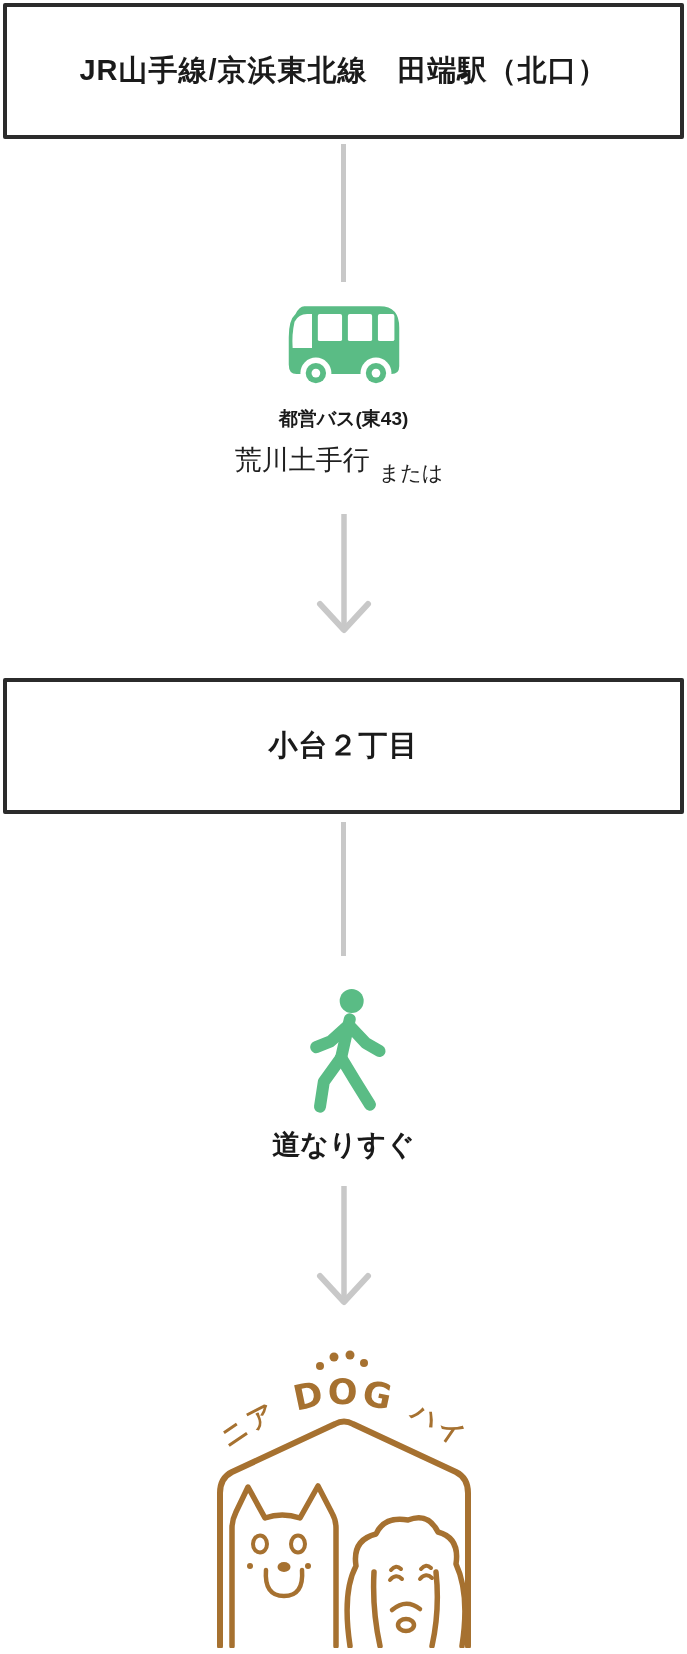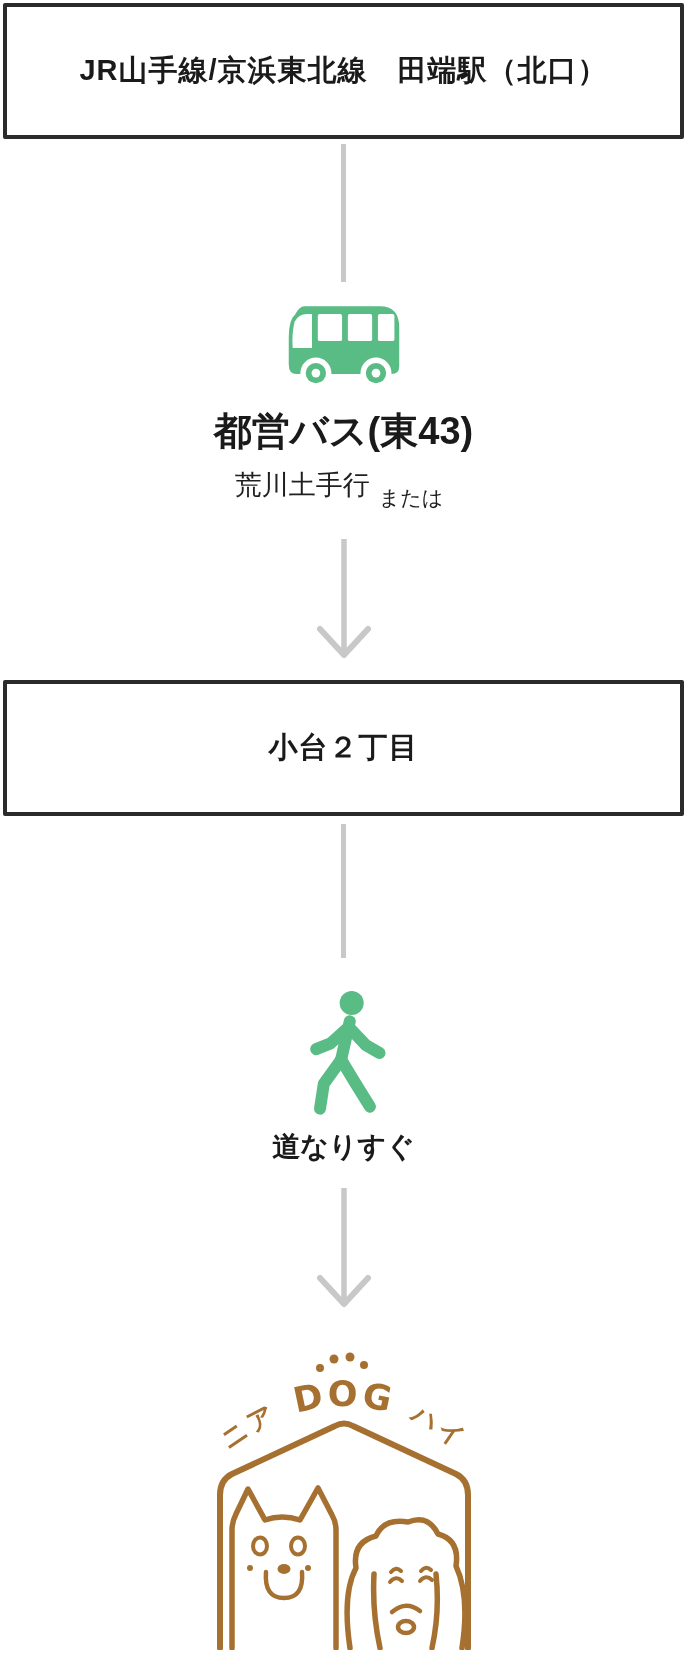--- a/index.html
+++ b/index.html
@@ -26,31 +26,31 @@
     align-items: center;
     justify-content: center;
   }
   .flow-box .box-label {
     font-size: 29px;
     font-weight: 700;
     letter-spacing: 1px;
     text-align: center;
   }
   #station-box { margin-top: 3px; }
-  #stop-box { margin-top: 1px; }
+  #stop-box { margin-top: 24px; }
   .connector {
     width: 5px;
     background: #c8c8c8;
   }
   #connector-1 { height: 138px; margin-top: 5px; }
   #connector-2 { height: 134px; margin-top: 8px; }
   .bus-svg { margin-top: 16px; }
   .step-title {
     margin-top: 14px;
-    font-size: 38px;
+    font-size: 19px;
     font-weight: 700;
     text-align: center;
   }
   .bus-detail {
     margin-top: 10px;
     font-size: 27px;
     font-weight: 400;
     color: #1f1f1f;
     text-align: center;
     display: flex;

